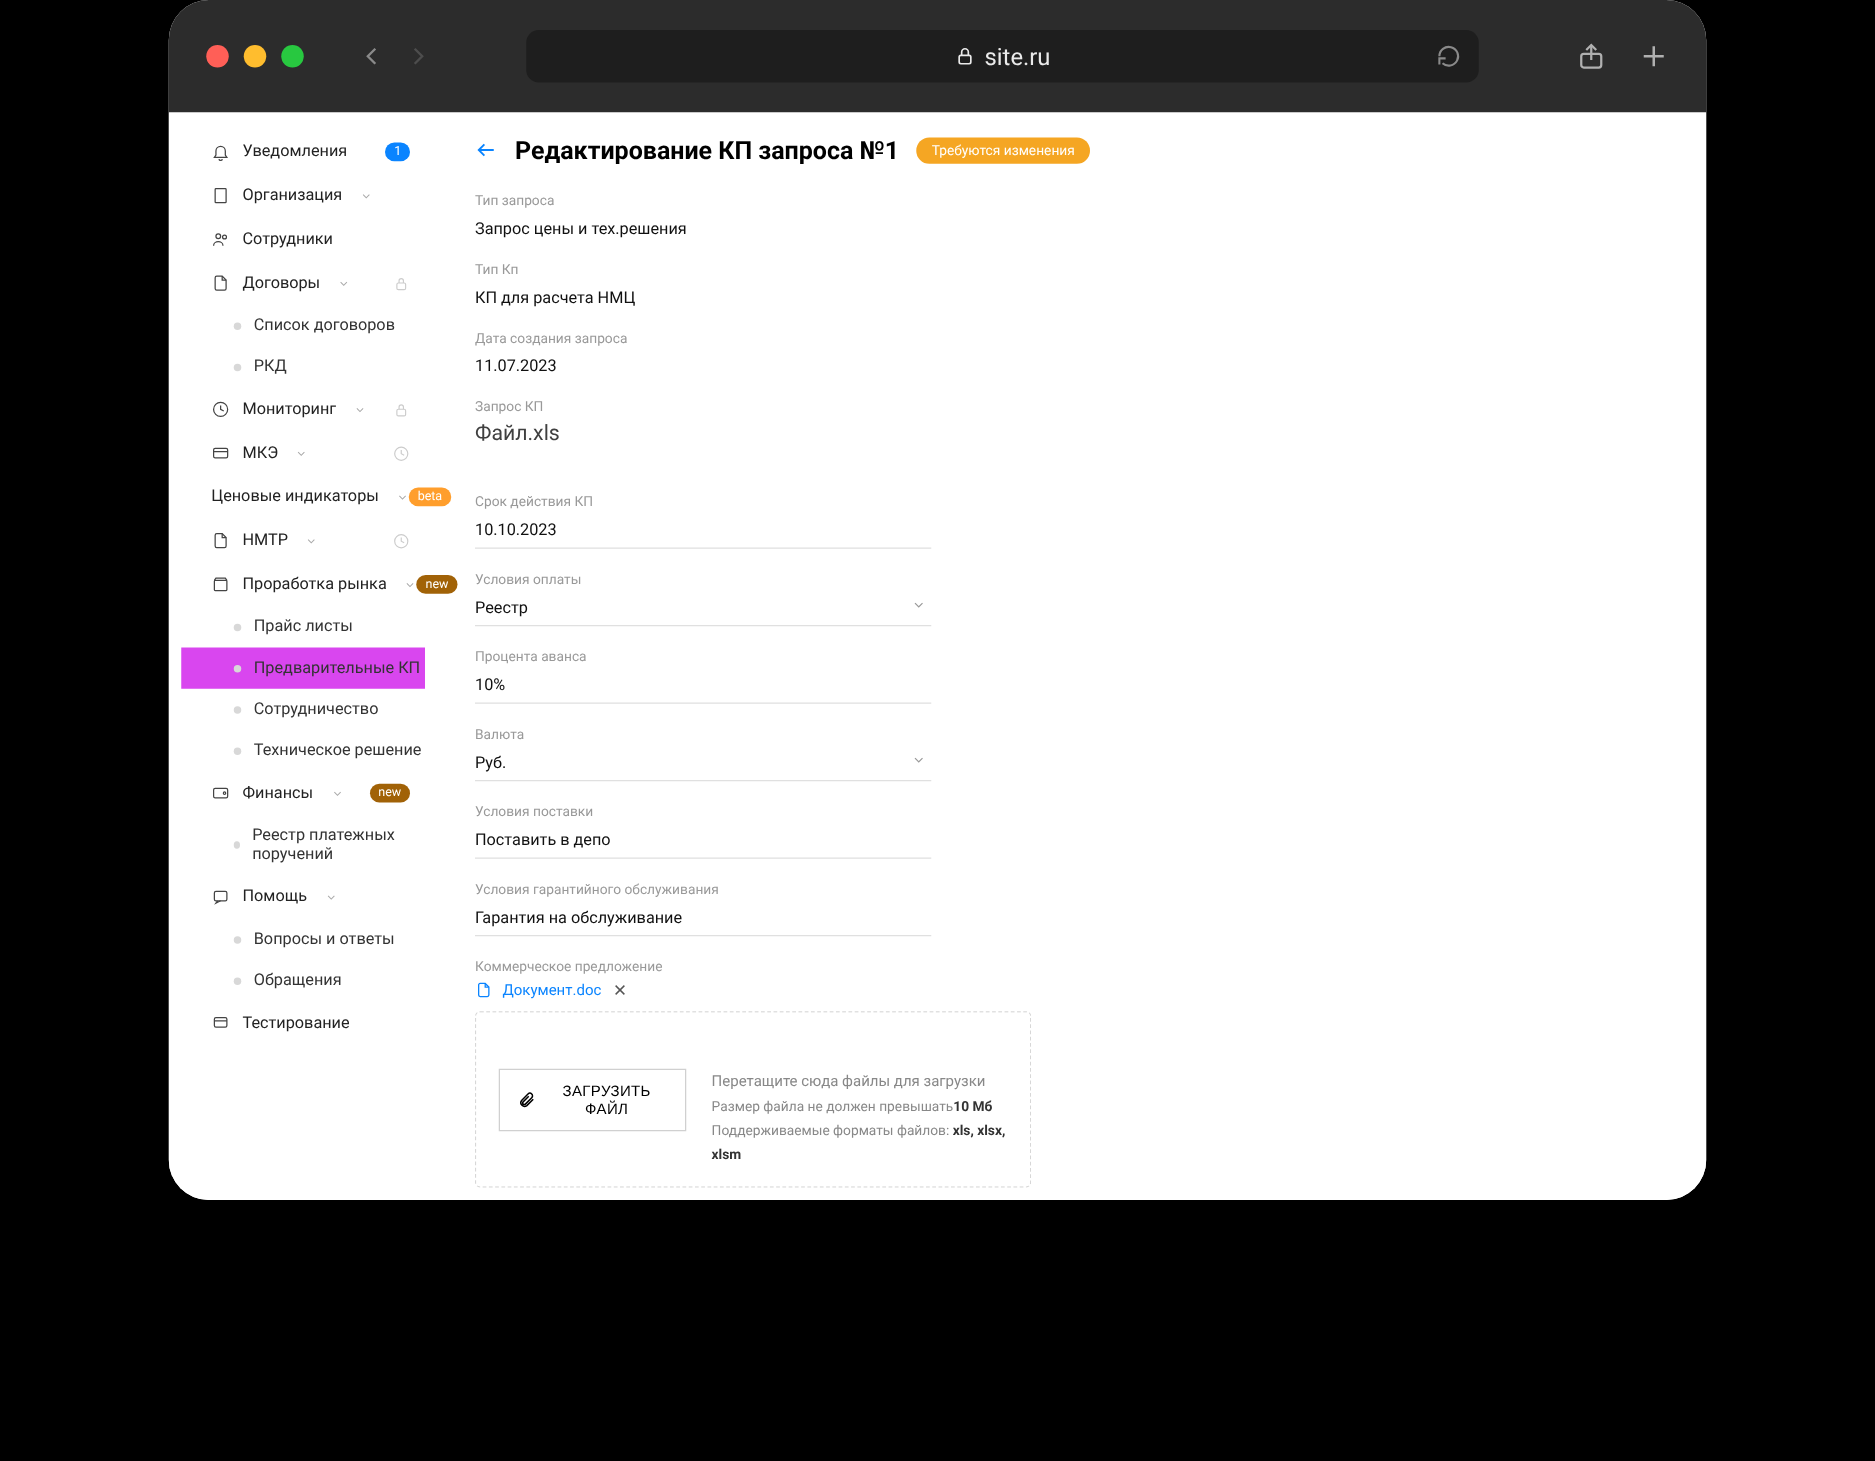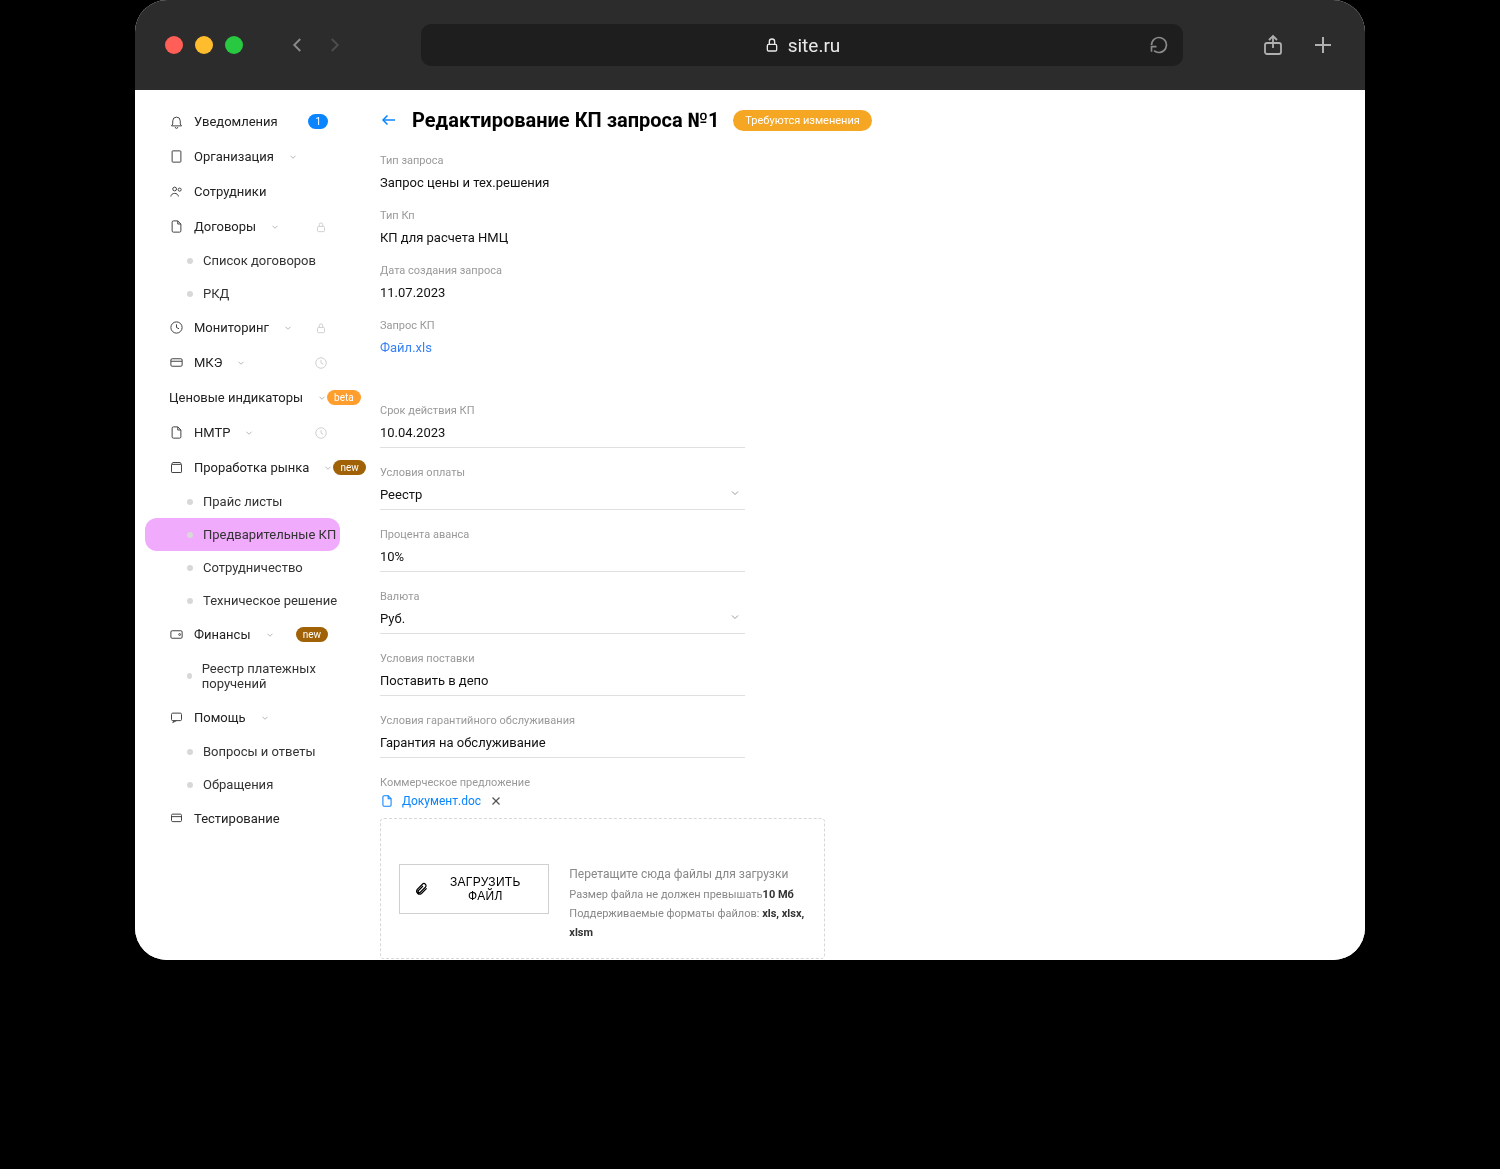--- a/index.html
+++ b/index.html
@@ -18,38 +18,38 @@
 
 .app { flex:1; display:flex; background:#fff; overflow:auto; }
 .sidebar { width:215px; padding:14px 4px; }
 .s-item { display:flex; align-items:center; padding:10px 18px 10px 30px; font-size:13px; color:#222; cursor:pointer; white-space:nowrap; position:relative;}
 .s-item .row-left { display:flex; align-items:center; gap:10px; }
 .s-item .row-right { margin-left:auto; display:flex; align-items:center; gap:6px; color:#ccc; }
 .s-item svg.ico { width:15px; height:15px; flex-shrink:0; color:#444; }
 .s-item .chev { width:10px; height:10px; color:#aaa; margin-left:4px; }
 .s-sub { padding-left:48px; font-size:13px; color:#333; display:flex; align-items:center; padding-top:9px; padding-bottom:9px; cursor:pointer;}
 .s-sub::before { content:""; width:6px;height:6px;border-radius:50%;background:#d8d8d8;margin-right:10px; }
-.s-sub.active { background:#f0abfc; border-radius:12px; margin:0 6px; padding-left:42px;}
+.s-sub.active { background:#d946ef; border-radius:0; margin:0 6px; padding-left:42px;}
 .badge { font-size:10px; padding:2px 7px; border-radius:999px; color:#fff; }
 .badge.count { background:#0a84ff; min-width:16px; text-align:center;}
 .badge.beta { background:#ff9e2c; }
 .badge.new { background:#a16207; }
 .lock-mini, .clock-mini { width:14px;height:14px; color:#ccc;}
 
 .main { flex:1; padding:18px 40px 40px 30px; }
 .page-head { display:flex; align-items:center; gap:14px; margin-bottom:22px; }
 .back-btn { color:#0a84ff; cursor:pointer; }
 .page-title { font-size:20px; font-weight:700; }
 .status-pill { background:#f5a623; color:#fff; font-size:11px; padding:4px 12px; border-radius:999px; }
 
 .field { margin-bottom:18px; max-width:365px; }
 .f-label { font-size:11px; color:#999; margin-bottom:5px; display:block; }
 .f-value { font-size:13px; color:#111; }
-.f-link { font-size:13px; color:#3b82f6; cursor:pointer; }
-.field.input { border-bottom:1px solid #e0e0e0; padding-bottom:6px; position:relative;margin-top:10px;}
+.f-link { font-size:17px; color:#404040; cursor:pointer; }
+.field.input { border-bottom:1px solid #e0e0e0; padding-bottom:6px; position:relative;}
 .field.input .sel-chev { position:absolute; right:4px; bottom:10px; color:#9a9a9a; width:12px;height:12px;}
 
 .attach-row { display:flex; align-items:center; gap:8px; font-size:12px; }
 .attach-row .doc-ico { width:14px;height:14px; color:#0a84ff;}
 .attach-row .doc-name { color:#0a84ff; cursor:pointer;}
 .attach-row .doc-x { color:#555; cursor:pointer; width:14px;height:14px;}
 
 .dropzone { margin-top:10px; border:1px dashed #d7d7d7; border-radius:4px; padding:16px 18px; display:flex; gap:20px; align-items:center; max-width:445px; }
 .upload-btn { border:1px solid #d0d0d0; background:#fff; padding:10px 14px; font-size:12px; font-weight:400; letter-spacing:.3px; display:flex; align-items:center; gap:8px; cursor:pointer;}
 .dz-text { font-size:11px; color:#888; line-height:1.7;margin-top:29px; }
@@ -322,21 +322,21 @@
         <span class="status-pill">Требуются изменения</span>
       </div>
 
       <div class="field"><span class="f-label">Тип запроса</span><span class="f-value">Запрос цены и тех.решения</span></div>
       <div class="field"><span class="f-label">Тип Кп</span><span class="f-value">КП для расчета НМЦ</span></div>
       <div class="field"><span class="f-label">Дата создания запроса</span><span class="f-value">11.07.2023</span></div>
       <div class="field"><span class="f-label">Запрос КП</span><span class="f-link">Файл.xls</span></div>
 
       <div style="height:20px"></div>
 
-      <div class="field input"><span class="f-label">Срок действия КП</span><span class="f-value">10.04.2023</span></div>
+      <div class="field input"><span class="f-label">Срок действия КП</span><span class="f-value">10.10.2023</span></div>
       <div class="field input"><span class="f-label">Условия оплаты</span><span class="f-value">Реестр</span><svg class="sel-chev" viewBox="0 0 24 24" fill="none" stroke="currentColor" stroke-width="2">
             <polyline points="6 9 12 15 18 9"></polyline>
           </svg></div>
       <div class="field input"><span class="f-label">Процента аванса</span><span class="f-value">10%</span></div>
       <div class="field input"><span class="f-label">Валюта</span><span class="f-value">Руб.</span><svg class="sel-chev" viewBox="0 0 24 24" fill="none" stroke="currentColor" stroke-width="2">
             <polyline points="6 9 12 15 18 9"></polyline>
           </svg></div>
       <div class="field input"><span class="f-label">Условия поставки</span><span class="f-value">Поставить в депо</span></div>
       <div class="field input"><span class="f-label">Условия гарантийного обслуживания</span><span class="f-value">Гарантия на обслуживание</span></div>
 

